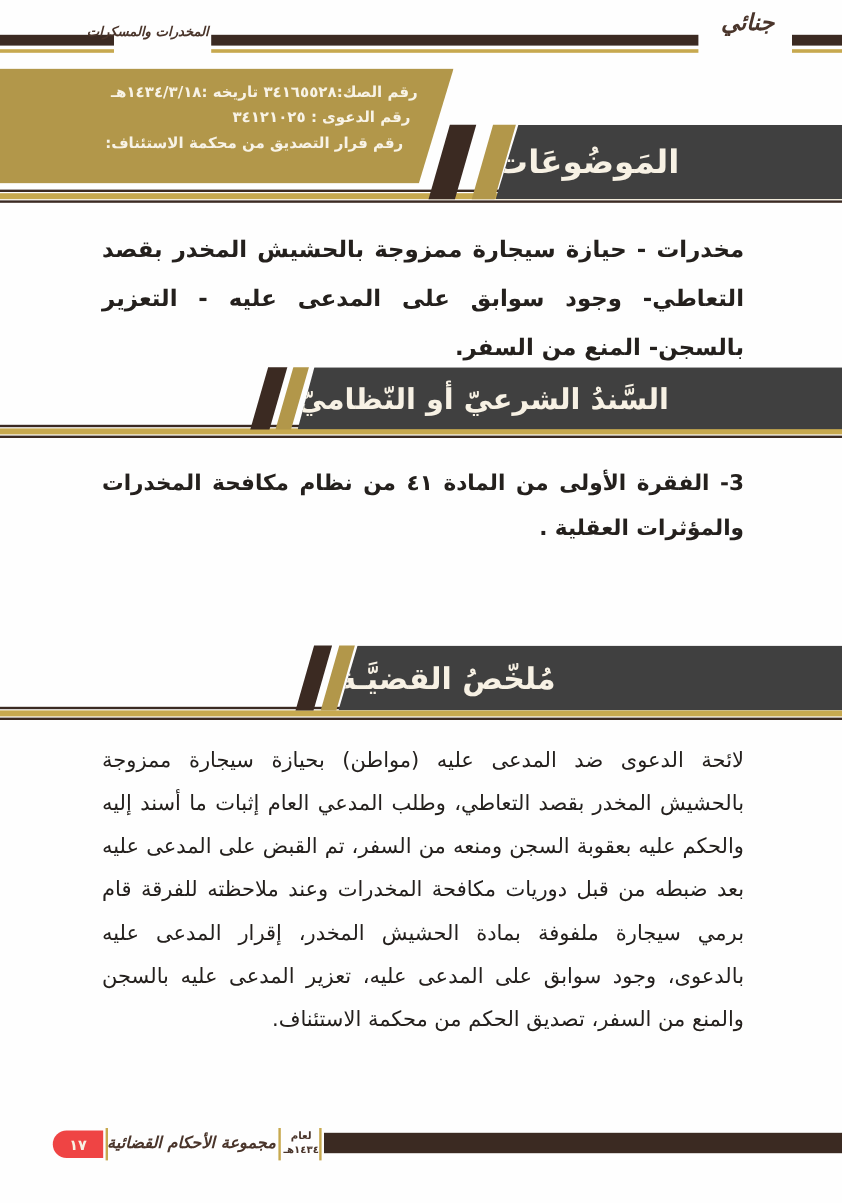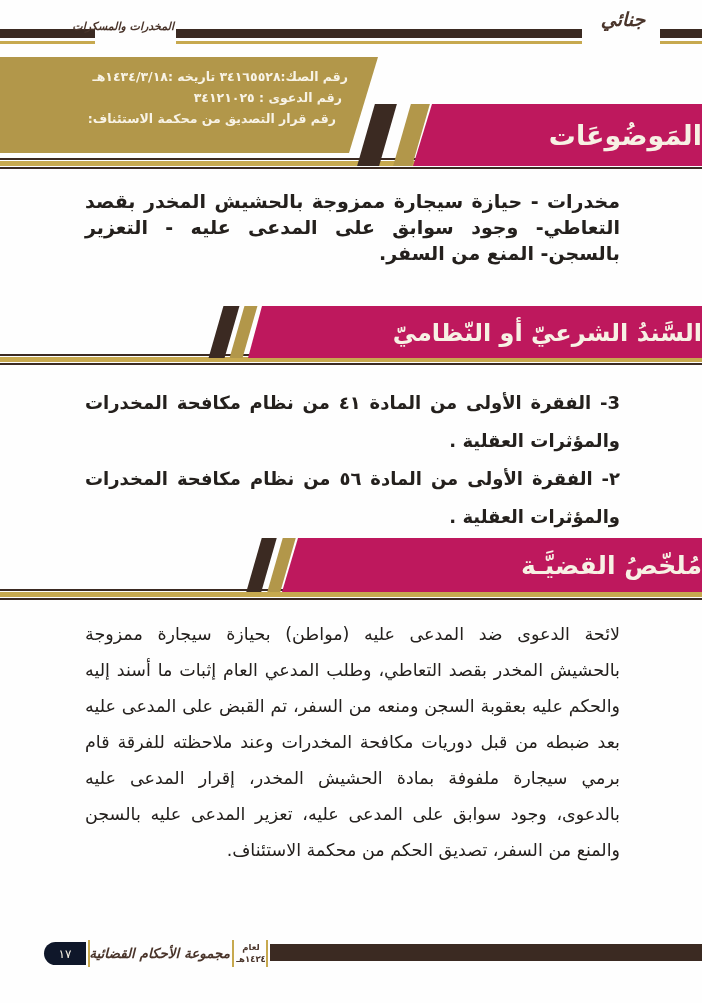--- a/index.html
+++ b/index.html
@@ -33,22 +33,22 @@
     direction:rtl;text-align:right;
     color:#f8f3e6;font-size:12.5px;font-weight:bold;line-height:21px;
     padding-left:10px;white-space:nowrap;
   }
   .case-box .cline:nth-child(1){padding-right:42px;}
   .case-box .cline:nth-child(2){padding-right:48px;padding-left:10px;}
   .case-box .cline:nth-child(3){padding-right:54px;}
   .case-box .cline:nth-child(4){padding-right:60px;}
   
   .banner{
-    position:absolute;background:#be185d;z-index:3;
-    display:flex;align-items:center;justify-content:flex-start;
+    position:absolute;background:#404040;z-index:3;
+    display:flex;align-items:center;justify-content:flex-end;
   }
   .banner .btitle{
     color:#f7f1e4;font-weight:bold;white-space:nowrap;
     font-family:"DejaVu Serif","DejaVu Sans",serif;
   }
   .slash{position:absolute;transform:skewX(-16deg);z-index:3;}
   .slash.brown{background:#3b2a22;}
   .slash.gold{background:#b2974a;}
   
   .divider{position:absolute;left:0;right:0;height:11px;z-index:1;}
@@ -56,29 +56,29 @@
   .divider .d2{height:1px;background:transparent;}
   .divider .d3{height:5px;background:#c7a94f;}
   .divider .d4{height:1px;background:transparent;}
   .divider .d5{height:2px;background:#3b2a22;}
   
   .bodyblock{
     position:absolute;right:82px;left:85px;
     direction:rtl;text-align:justify;
     color:#24201d;
   }
-  .topics-text{top:188px;font-size:19px;font-weight:bold;line-height:26px;}
+  .topics-text{top:188px;font-size:19px;font-weight:bold;line-height:41px;}
   .legal-item{font-size:18px;font-weight:bold;line-height:38px;margin:0;}
   .legal-list{top:384px;}
   .summary-text{top:616px;font-size:17.5px;font-weight:500;line-height:36px;}
   
   .foot-pill{
     position:absolute;left:44px;top:942px;width:42px;height:23px;
-    background:#0f172a;border-radius:12px 0 0 12px;
-    color:#f7f1e4;font-size:12px;font-weight:normal;
+    background:#ef4444;border-radius:12px 0 0 12px;
+    color:#f7f1e4;font-size:12px;font-weight:bold;
     display:flex;align-items:center;justify-content:center;
   }
   .foot-vline{position:absolute;top:940px;width:2px;height:27px;background:#c7a94f;}
   .foot-logo{
     position:absolute;left:92px;top:942px;width:138px;
     color:#4a352b;font-size:13.5px;font-weight:bold;text-align:center;
     font-style:italic;white-space:nowrap;line-height:23px;
   }
   .foot-year{
     position:absolute;left:236px;top:941px;width:30px;
@@ -135,21 +135,20 @@
       <div class="d5"></div>
   </div>
   <div class="slash brown" style="top:306px;left:216px;width:16px;height:52px"></div>
   <div class="slash gold" style="top:306px;left:237px;width:13px;height:52px"></div>
   <div class="banner" style="top:306px;left:248px;width:454px;height:52px;clip-path:polygon(14px 0,100% 0,100% 100%,0 100%)">
     <div class="btitle" style="font-size:24px">السَّندُ الشرعيّ أو النّظاميّ</div>
   </div>
 
   <div class="bodyblock legal-list">
     <p class="legal-item">3- الفقرة الأولى من المادة ٤١ من نظام مكافحة المخدرات والمؤثرات العقلية .</p>
-    <p class="legal-item">٢- الفقرة الأولى من المادة ٥٦ من نظام مكافحة المخدرات والمؤثرات العقلية .</p>
   </div>
 
   <div class="divider" style="top:589px">
     <div class="d1"></div>
       <div class="d2"></div>
       <div class="d3"></div>
       <div class="d4"></div>
       <div class="d5"></div>
   </div>
   <div class="slash brown" style="top:538px;left:254px;width:15px;height:54px"></div>

